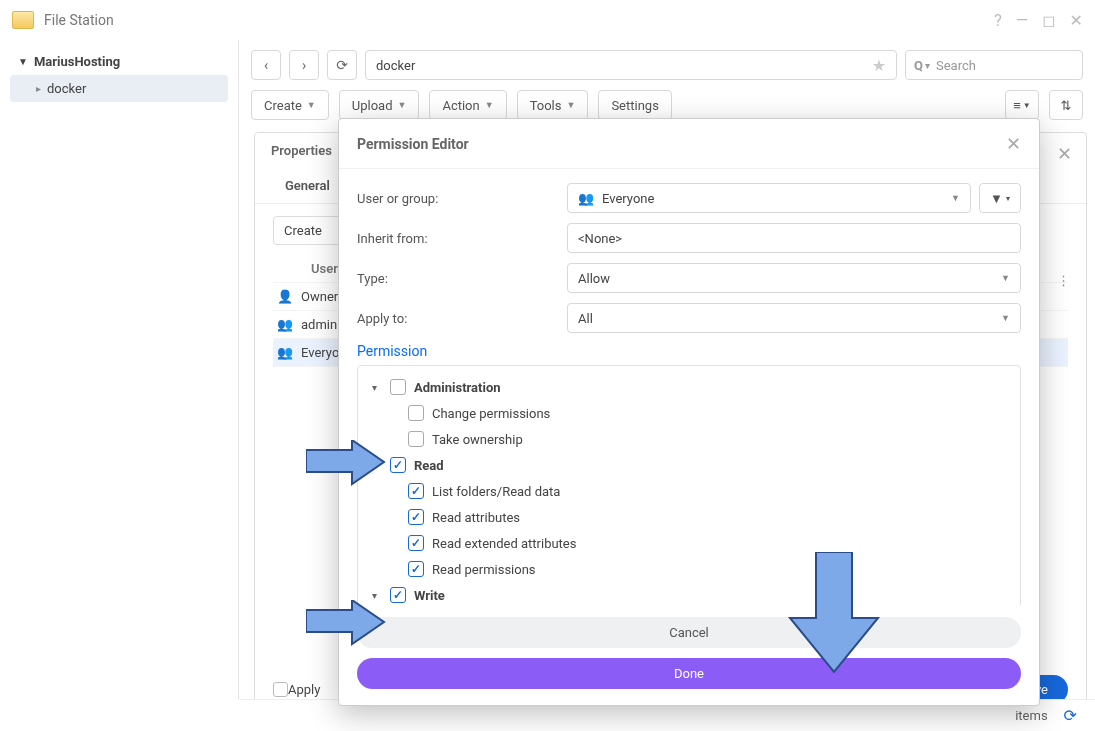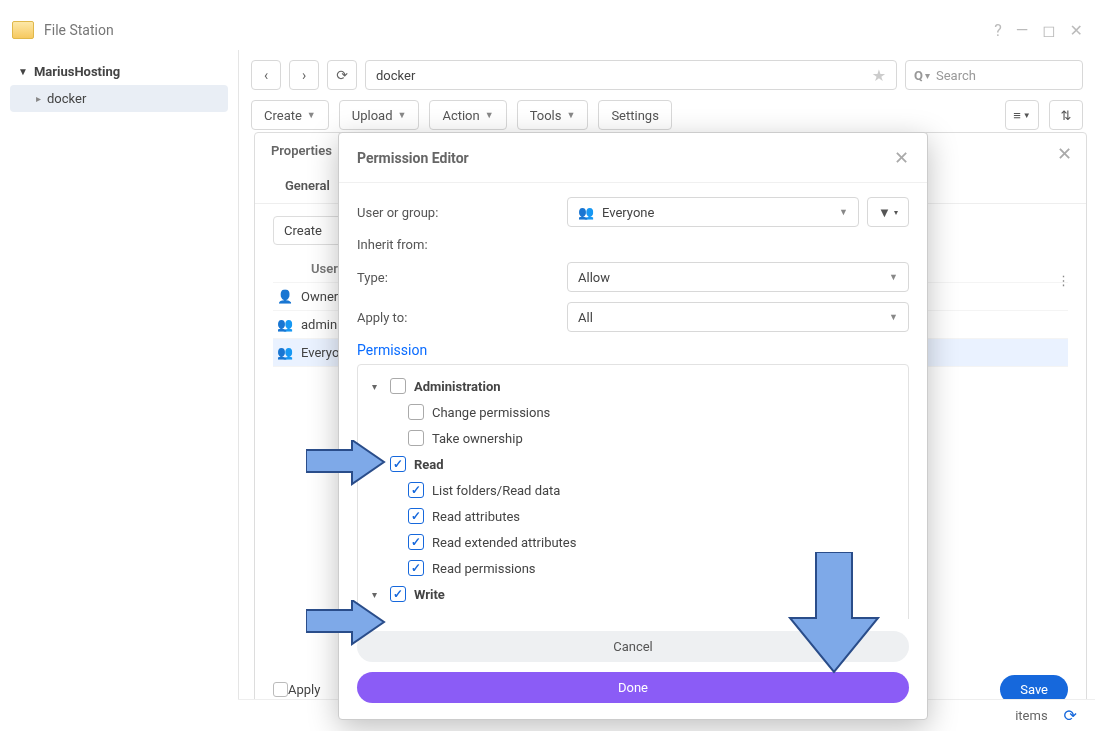--- a/index.html
+++ b/index.html
@@ -1,19 +1,19 @@
 <!DOCTYPE html>
 <html><head>
 <meta charset="utf-8">
 <style>
 * { box-sizing: border-box; margin: 0; padding: 0; font-family: -apple-system, BlinkMacSystemFont, "Segoe UI", Roboto, sans-serif; }
 body { background: #fff; width: 1095px; height: 731px; overflow: hidden; position: relative; color: #444; font-size: 13px; }
 
 
-.titlebar { height: 40px; display: flex; align-items: center; padding: 4px 12px; margin-top: 10px; }
+.titlebar { height: 40px; display: flex; align-items: center; padding: 4px 12px; }
 .titlebar .folder-ico { width: 22px; height: 18px; background: linear-gradient(#fde8a8,#f6c960); border-radius: 2px; margin-right: 10px; border:1px solid #e0b84a; }
 .titlebar .title { color: #777; font-size: 14px; flex: 1; }
 .titlebar .winbtn { color: #bbb; font-size: 16px; margin-left: 14px; cursor: pointer; }
 
 
 .main { display: flex; height: calc(100% - 40px); }
 .sidebar { width: 238px; padding: 8px 10px; }
 .tree-root { font-weight: 700; font-size: 13px; padding: 6px 8px; display:flex; align-items:center; }
 .tree-root .caret { margin-right: 6px; font-size: 10px; }
 .tree-item { background: #e9eef5; border-radius: 4px; padding: 6px 10px 6px 26px; display:flex; align-items:center; font-size:13px; }
@@ -45,21 +45,21 @@
 .undertable-row { display:flex; align-items:center; gap:8px; padding:6px 4px; border-bottom:1px solid #f4f4f4; }
 .under-close { position:absolute; top:10px; right:14px; color:#aaa; font-size:18px; cursor:pointer; }
 .under-more { position:absolute; top:140px; right:16px; color:#888; cursor:pointer; }
 .under-checkbox { width:15px; height:15px; border:1px solid #bbb; border-radius:3px; display:inline-block; }
 .under-footer { position:absolute; bottom:16px; left:18px; right:18px; display:flex; justify-content:space-between; align-items:center; }
 .bluebtn { background:#1668dc; color:#fff; border:none; border-radius:16px; padding:7px 20px; font-size:13px; cursor:pointer; }
 
 .statusbar { position:absolute; bottom:0; left:238px; right:0; height:32px; border-top:1px solid #eee; display:flex; align-items:center; justify-content:flex-end; padding:0 18px; gap:16px; color:#666; background:#fff; }
 
 
-.perm-dialog { position:absolute; top:132px; left:338px; width:590px; height:588px; background:#fff; border:1px solid #ccc; border-radius:4px; box-shadow:0 8px 30px rgba(0,0,0,0.25); display:flex; flex-direction:column; z-index:10; }
+.perm-dialog { position:absolute; top:118px; left:338px; width:702px; height:588px; background:#fff; border:1px solid #ccc; border-radius:4px; box-shadow:0 8px 30px rgba(0,0,0,0.25); display:flex; flex-direction:column; z-index:10; }
 .perm-head { padding:14px 18px; display:flex; justify-content:space-between; align-items:center; border-bottom:1px solid #f0f0f0; }
 .perm-head .t { font-weight:700; color:#666; font-size:14px; }
 .perm-close { color:#aaa; font-size:18px; cursor:pointer; }
 .perm-body { padding:14px 18px 4px; flex:1; overflow:hidden; }
 .form-row { display:flex; align-items:center; margin-bottom:10px; }
 .form-row .lbl { width:210px; color:#555; }
 .form-row .fld { flex:1; display:flex; gap:8px; align-items:center; }
 .select { flex:1; height:30px; border:1px solid #d8d8d8; border-radius:4px; padding:0 10px; display:flex; align-items:center; justify-content:space-between; background:#fff; cursor:pointer; }
 .select .dd { font-size:9px; color:#888; }
 .filterbtn { width:42px; height:30px; border:1px solid #d8d8d8; border-radius:4px; display:flex; align-items:center; justify-content:center; gap:3px; cursor:pointer; color:#555; }
@@ -208,20 +208,25 @@
           <span class="dd">▼</span>
         </div>
         <div class="filterbtn">
             <span>▼</span>
             <span style="font-size:8px">▾</span>
           </div>
       </div>
     </div>
     <div class="form-row">
       <div class="lbl">Inherit from:</div>
+      <div class="fld">
+          <div class="select" style="cursor:default">
+            <span>&lt;None&gt;</span>
+          </div>
+        </div>
     </div>
     <div class="form-row">
       <div class="lbl">Type:</div>
       <div class="fld">
           <div class="select">
             <span>Allow</span>
             <span class="dd">▼</span>
           </div>
         </div>
     </div>

